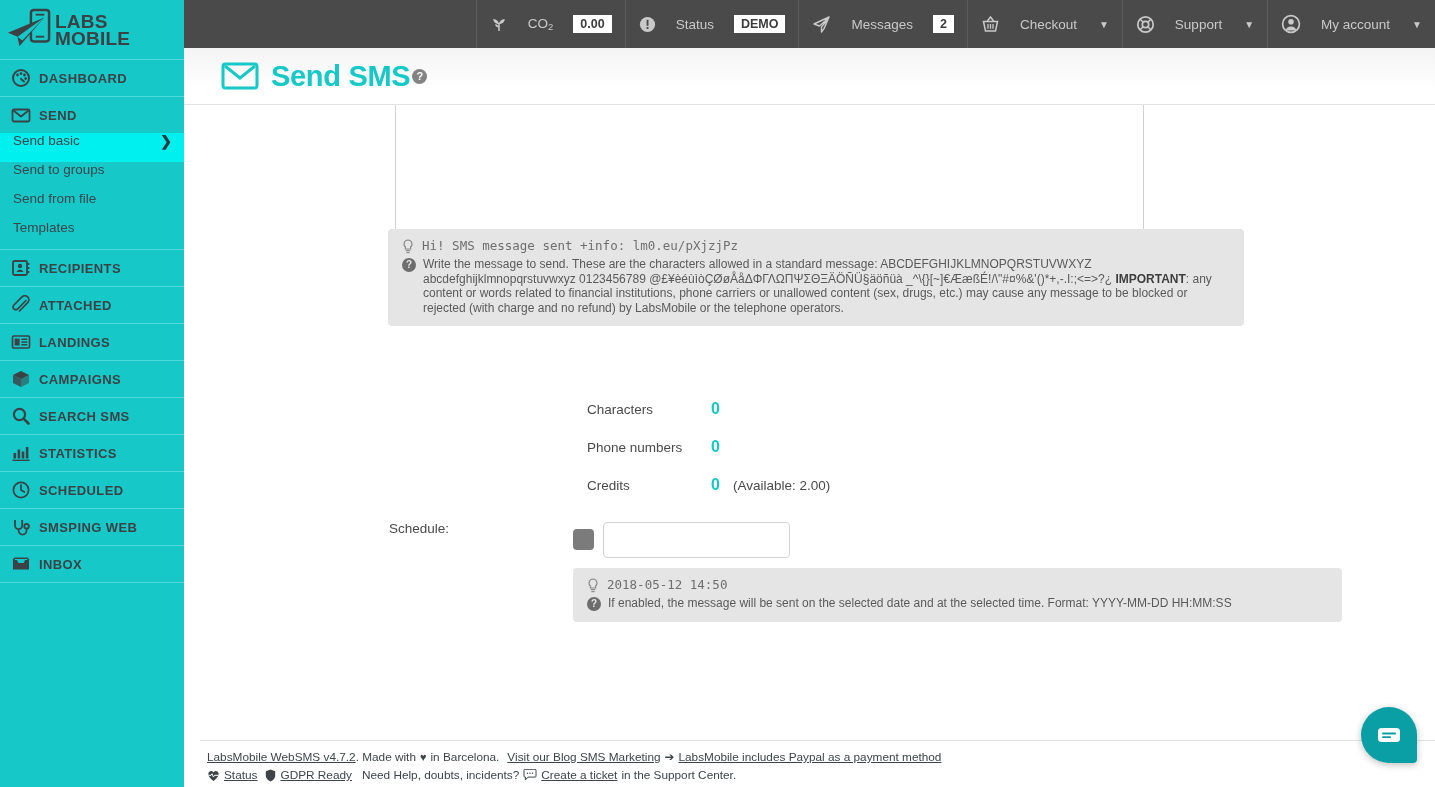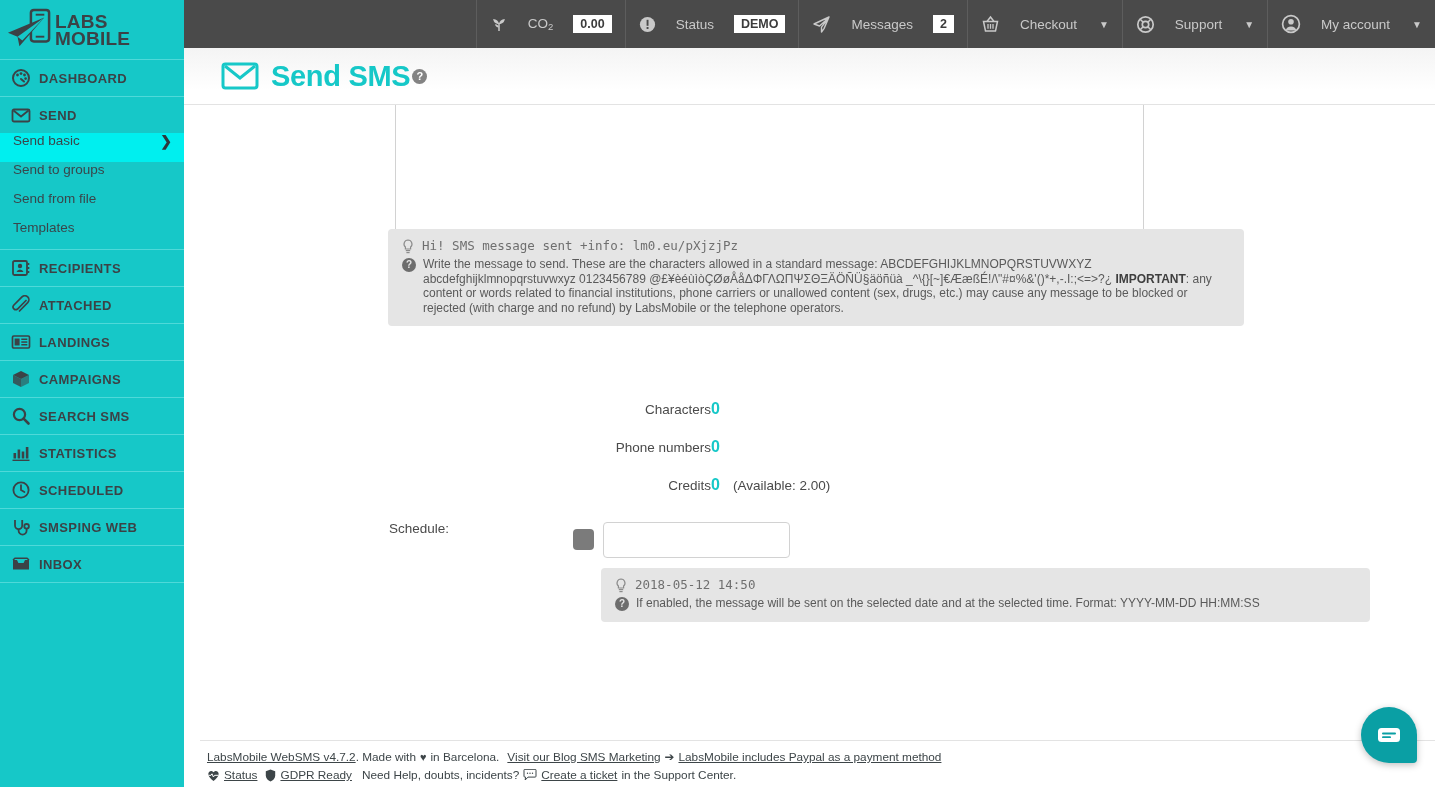--- a/index.html
+++ b/index.html
@@ -143,21 +143,21 @@
     margin-top: 1px;
   }
   .info-line2 b { color: #3e3e3e; }
 
   .stats { position: absolute; left: 403px; top: 295px; }
   .stat-row {
     display: flex; align-items: baseline;
     height: 38px;
   }
   .stat-label {
-    width: 124px; color: #4a4a4a; font-size: 13.5px; text-align: right;
+    width: 124px; color: #4a4a4a; font-size: 13.5px;
   }
   .stat-val {
     color: #16C8C8; font-weight: bold; font-size: 16px;
     min-width: 17px;
   }
   .stat-extra { color: #4a4a4a; font-size: 13.5px; margin-left: 5px; }
 
   .sched-label {
     position: absolute; left: 205px; top: 416px;
     color: #4a4a4a; font-size: 13.5px;
@@ -476,21 +476,21 @@
         <span class="stat-label">Credits</span>
         <span class="stat-val">0</span>
         <span class="stat-extra">(Available: 2.00)</span>
       </div>
     </div>
 
     <div class="sched-label">Schedule:</div>
     <div class="sched-check"></div>
     <input class="sched-input" type="text" placeholder="" style="">
 
-    <div class="infobox" style="left:389px; top:463px; width:769px;margin-left:28px;">
+    <div class="infobox" style="left:389px; top:463px; width:769px;">
       <div class="info-line1">
         <svg class="bulb" width="12" height="15" viewBox="0 0 12 15">
           <path d="M6 1 a4 4 0 0 1 2.6 7 L8.6 10 L3.4 10 L3.4 8 A4 4 0 0 1 6 1 Z" fill="none" stroke="#8b8b8b" stroke-width="1.2"></path>
           <rect x="3.8" y="11" width="4.4" height="1.2" fill="#8b8b8b"></rect>
           <rect x="4.4" y="13" width="3.2" height="1.2" fill="#8b8b8b"></rect>
         </svg>
         <span>2018-05-12 14:50</span>
       </div>
       <div class="info-line2">
         <span class="qmark">?</span>

